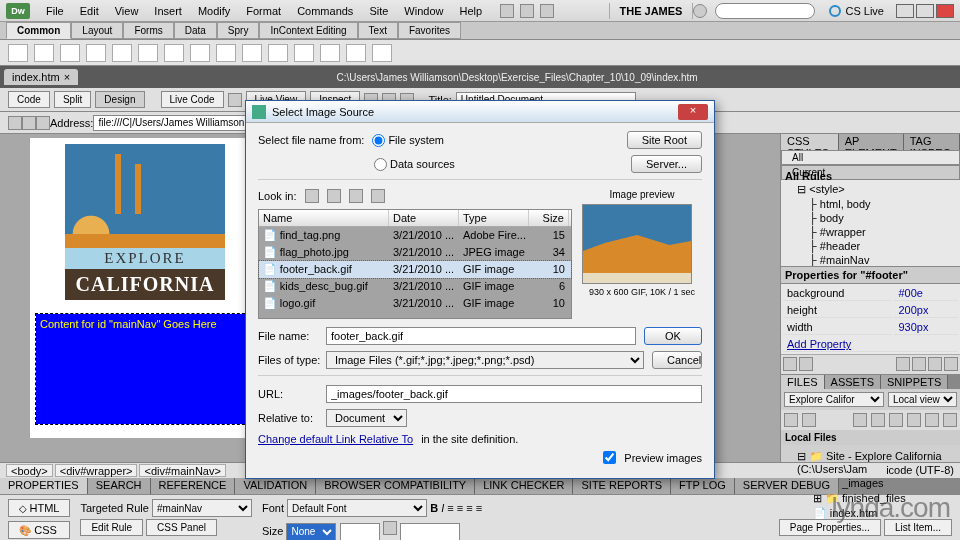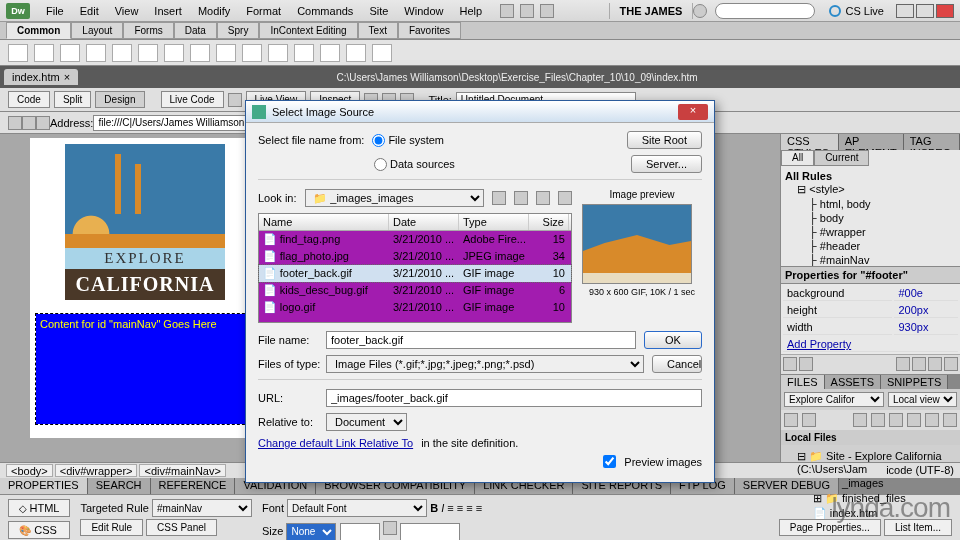--- a/index.html
+++ b/index.html
@@ -39,21 +39,21 @@
 .logoimg .sun { position:absolute; left:6px; bottom:0; width:40px; height:40px; background:radial-gradient(circle at 50% 100%, #e8b050 40%, transparent 42%); }
 .logoimg .ground { background:#d88a2a; height:14px; }
 .logoimg .explore { background:#a8d4e8; text-align:center; font-size:15px; letter-spacing:2px; padding:2px 16px; color:#333; font-family:Georgia,serif; }
 .logoimg .cali { background:#4a3828; text-align:center; color:#fff; font-size:20px; padding:4px 0; font-family:Georgia,serif; font-weight:bold; letter-spacing:1px; }
 .mainNav { background:#0000ff; color:#ff0; height:110px; padding:4px; margin:6px; outline:1px dashed #000; font-size:11px; }
 .right-panels { width:180px; background:#d0d0d0; border-left:1px solid #888; display:flex; flex-direction:column; }
 .panel-tabs { display:flex; background:#888; height:16px; font-size:9px; }
 .panel-tabs .ptab { padding:1px 6px; background:#aaa; color:#000; border-right:1px solid #666; }
 .panel-tabs .ptab.active { background:#d0d0d0; }
 .subpanel { background:#e8e8e8; border-bottom:1px solid #888; }
-.subpanel .subtabs { display:flex; height:16px; }
+.subpanel .subtabs { display:flex; height:16px;flex-direction:column; }
 .subpanel .subtabs .st { padding:1px 10px; border:1px solid #888; font-size:10px; background:#ccc; }
 .subpanel .subtabs .st.active { background:#e8e8e8; }
 .rules { font-size:10px; padding:4px; height:100px; overflow:hidden; }
 .rules .rule { padding:1px 0 1px 12px; }
 .props-section { font-size:10px; }
 .props-section .hdr { background:#ccc; padding:2px 4px; font-weight:bold; border-top:1px solid #888; border-bottom:1px solid #888; }
 .props-section table { width:100%; }
 .props-section td { padding:1px 4px; border-bottom:1px solid #ddd; }
 .props-section .val { color:#00a; }
 .props-section .add { color:#00a; text-decoration:underline; }
@@ -78,21 +78,21 @@
 .dialog .titlebar .ttxt { flex:1; font-size:11px; }
 .dialog .titlebar .tclose { width:30px; height:16px; background:#c94040; color:#fff; text-align:center; border-radius:2px; }
 .dialog .body { padding:8px 12px; }
 .dialog .row { display:flex; align-items:center; gap:8px; margin-bottom:6px; font-size:11px; }
 .dialog .row label { white-space:nowrap; }
 .dialog .row .radio { display:flex; align-items:center; gap:3px; }
 .dialog .btn { padding:2px 14px; border:1px solid #888; background:linear-gradient(#fff,#ddd); border-radius:3px; font-size:11px; }
 .dialog .btn.primary { border-color:#2a6aca; }
 .dialog select, .dialog input[type=text] { border:1px solid #888; height:18px; padding:0 4px; font-size:11px; }
 .file-browser { display:flex; gap:10px; }
-.file-list { flex:1; border:1px solid #888; background:#a21caf; height:110px; }
+.file-list { flex:1; border:1px solid #888; background:#a3a3a3; height:110px; }
 .file-list .fhdr { display:flex; background:linear-gradient(#fff,#e0e0e0); border-bottom:1px solid #aaa; font-size:10px; }
 .file-list .fhdr span { padding:2px 4px; border-right:1px solid #ccc; }
 .file-list .frow { display:flex; font-size:10px; padding:1px 0; }
 .file-list .frow span { padding:1px 4px; overflow:hidden; white-space:nowrap; }
 .file-list .frow.sel { background:#d0e0f0; outline:1px dotted #666; }
 .col-name { width:130px; } .col-date { width:70px; } .col-type { width:70px; } .col-size { width:40px; text-align:right; }
 .preview { width:120px; }
 .preview .plabel { text-align:center; font-size:10px; margin-bottom:4px; }
 .preview .pimg { width:110px; height:80px; border:1px solid #888; background:#3a7aa8; position:relative; overflow:hidden; }
 .preview .pimg .shape { position:absolute; bottom:8px; left:0; right:0; height:40px; background:#d88a2a; clip-path:polygon(0 40%,20% 20%,50% 0,80% 25%,100% 15%,100% 100%,0 100%); }
@@ -356,21 +356,20 @@
           <span>Data sources</span>
         </span>
       <span style="flex:1"></span>
       <span class="btn">Server...</span>
     </div>
     <div style="height:6px;border-top:1px solid #ccc;margin:4px 0"></div>
     <div class="file-browser">
       <div style="flex:1">
         <div class="row">
           <label>Look in:</label>
-          <select style="flex:1"><option>📁 <span>_images</span>_images</option></select>
           <span class="ico-small"></span>
           <span class="ico-small"></span>
           <span class="ico-small"></span>
           <span class="ico-small"></span>
         </div>
         <div class="file-list">
           <div class="fhdr">
             <span class="col-name">Name</span>
             <span class="col-date">Date</span>
             <span class="col-type">Type</span>

